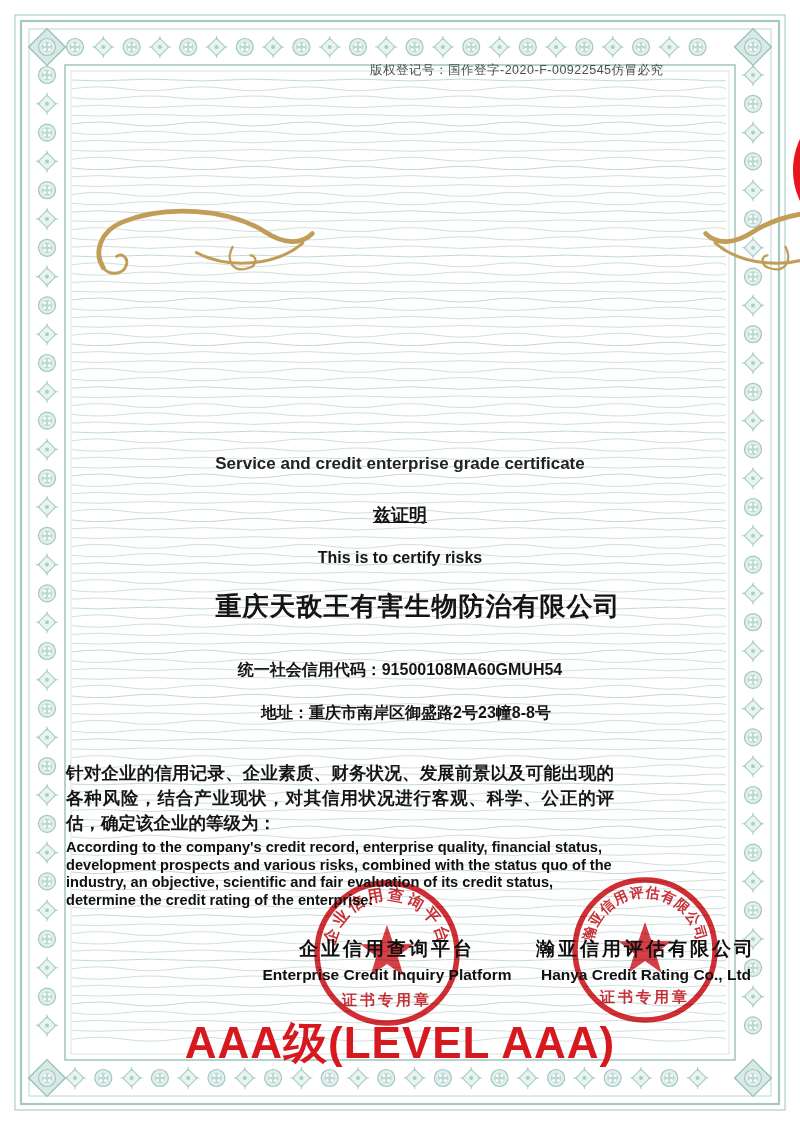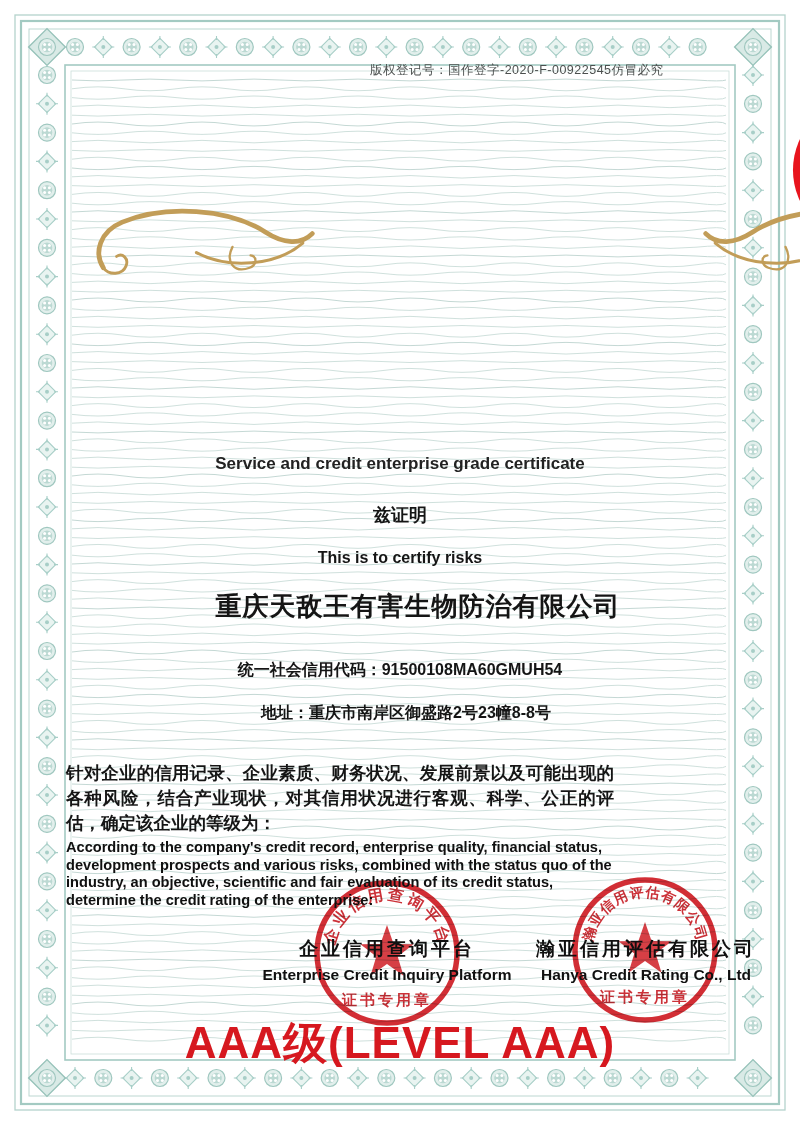--- a/index.html
+++ b/index.html
@@ -11,21 +11,21 @@
   .layer{position:relative;z-index:2;}
 
   .copyright{top:62px;left:370px;font-size:12.5px;color:#4b4f4e;letter-spacing:.5px;white-space:nowrap;}
   .logo{top:78px;left:325px;}
   .flourish{top:114px;}
   .fl-left{left:90px;}
   .fl-right{left:468px;transform:scaleX(-1);}
 
   .title{top:233px;font-size:39px;font-weight:800;letter-spacing:2px;color:#141414;}
   .subtitle{top:283px;font-size:17px;font-weight:600;color:#222;}
-  .certify-zh{top:312px;font-size:18px;font-weight:600;}
+  .certify-zh{top:312px;font-size:18px;font-weight:600;text-decoration:underline;}
   .certify-en{top:334px;font-size:16px;font-weight:600;}
   .company{top:356px;font-size:26px;font-weight:800;letter-spacing:1px;margin-left:36px;}
   .credit-code{top:392px;font-size:16px;font-weight:700;}
   .address{top:414px;font-size:16px;font-weight:700;padding-left:12px;}
 
   .para{left:66px;top:451px;width:548px;}
   .para-zh{font-size:17.5px;font-weight:700;line-height:25px;text-align:justify;}
   .para-en{margin-top:3px;font-size:14.6px;font-weight:600;line-height:17.6px;color:#101010;}
 
   .rating{top:556px;font-size:44px;font-weight:800;color:#d6181f;letter-spacing:1px;}

